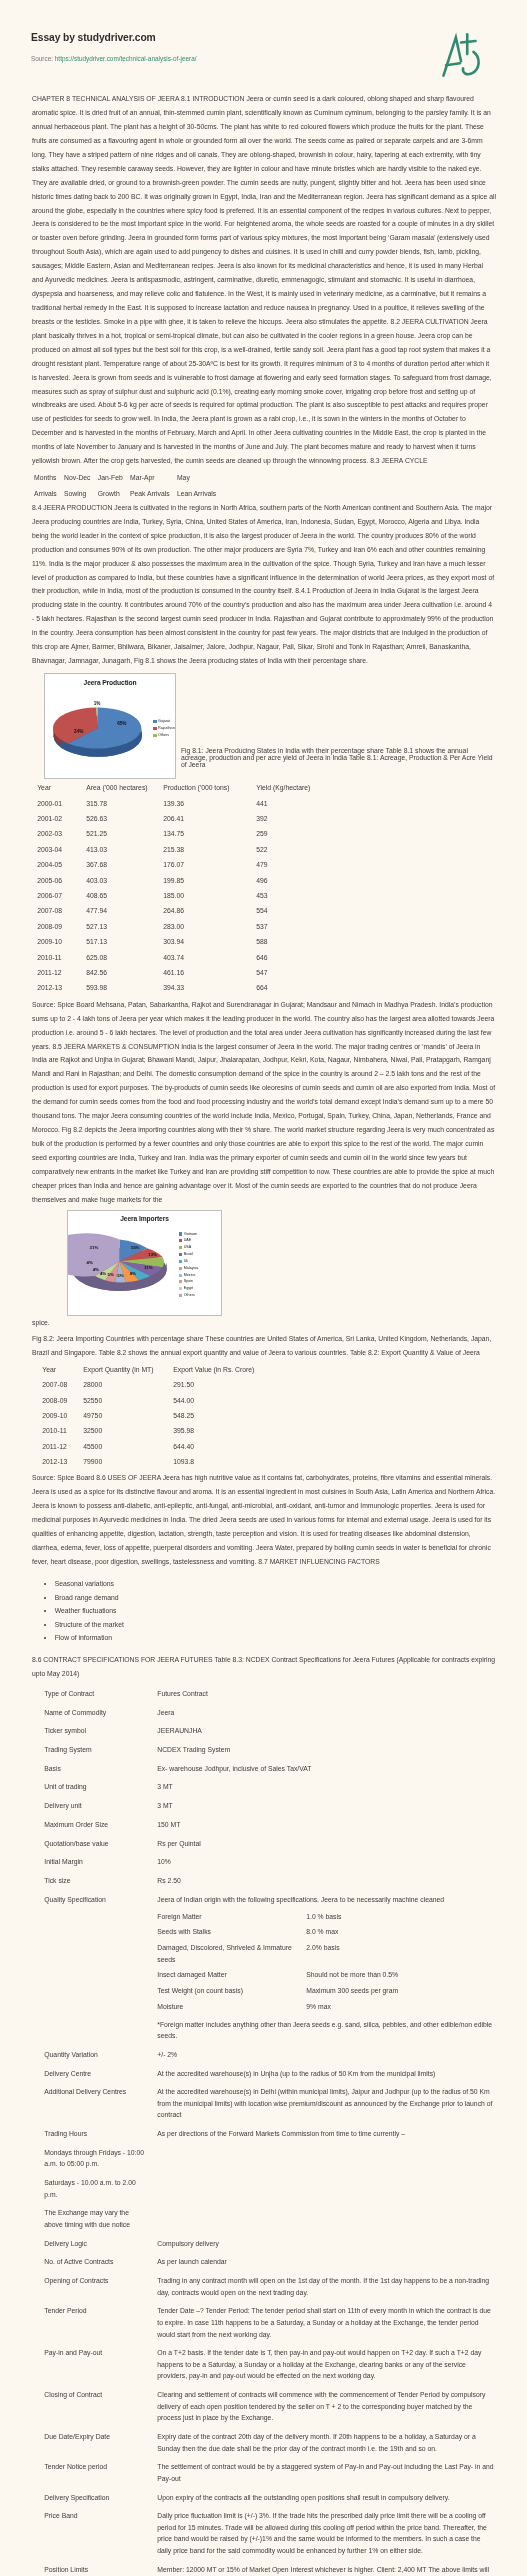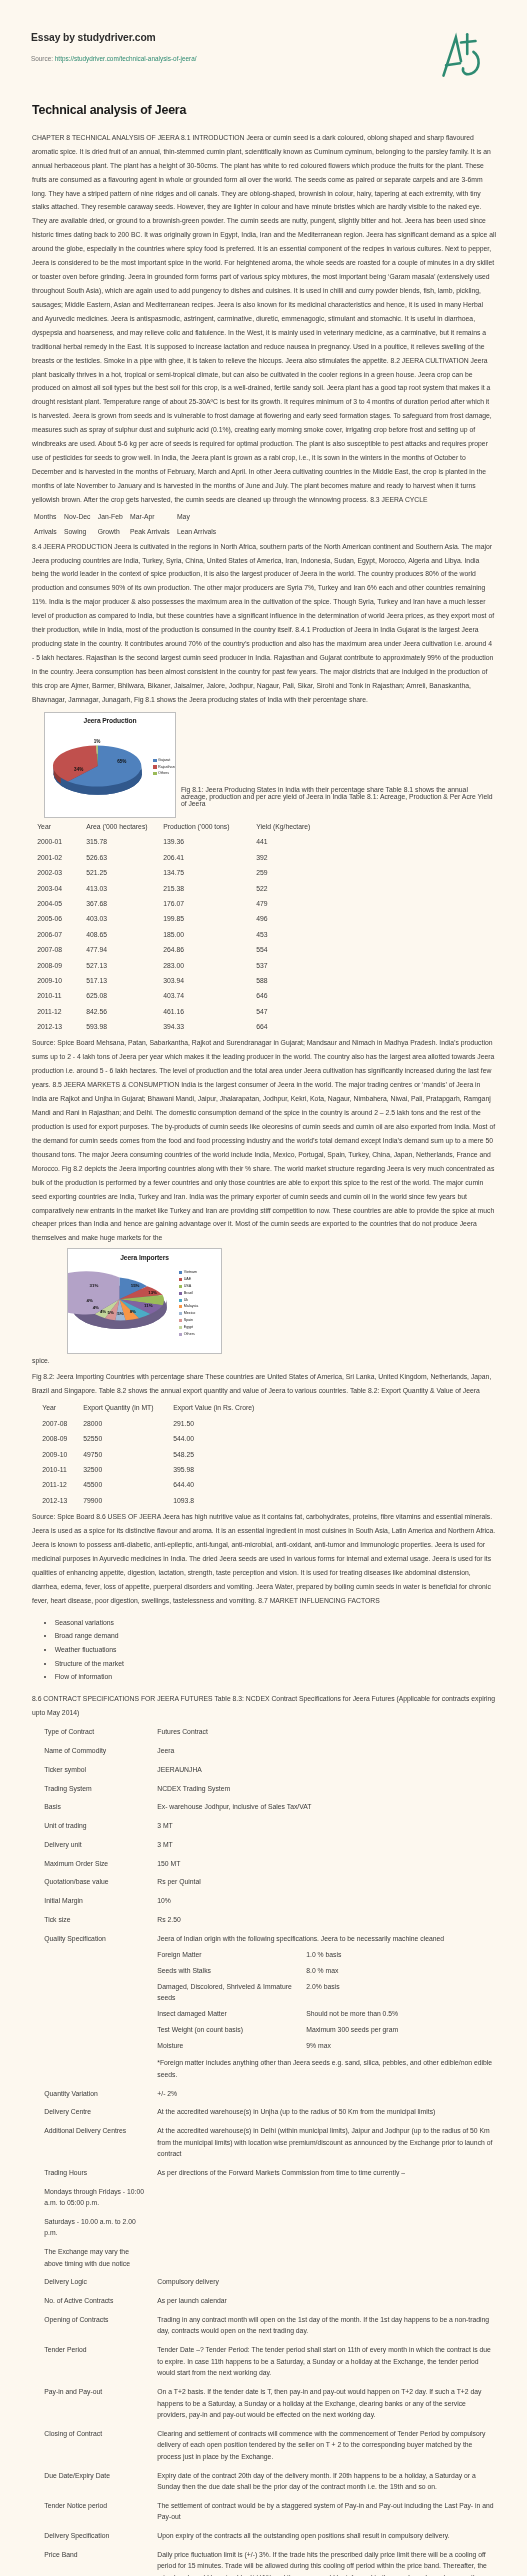--- a/index.html
+++ b/index.html
@@ -119,21 +119,20 @@
           <path d="M74 18 L74 56"></path>
           <path d="M62 34 L90 31"></path>
           <path d="M86 52 C100 62 100 86 82 94 C72 98 64 92 66 84"></path>
         </g>
       </svg>
     </div>
   </div>
 
   <div class="content">
 
-    <h1 class="title">Technical analysis of Jeera</h1>
 
     <p class="para">CHAPTER 8 TECHNICAL ANALYSIS OF JEERA 8.1 INTRODUCTION Jeera or cumin seed is a dark coloured, oblong shaped and sharp flavoured aromatic spice. It is dried fruit of an annual, thin-stemmed cumin plant, scientifically known as Cuminum cyminum, belonging to the parsley family. It is an annual herbaceous plant. The plant has a height of 30-50cms. The plant has white to red coloured flowers which produce the fruits for the plant. These fruits are consumed as a flavouring agent in whole or grounded form all over the world. The seeds come as paired or separate carpels and are 3-6mm long. They have a striped pattern of nine ridges and oil canals. They are oblong-shaped, brownish in colour, hairy, tapering at each extremity, with tiny stalks attached. They resemble caraway seeds. However, they are lighter in colour and have minute bristles which are hardly visible to the naked eye. They are available dried, or ground to a brownish-green powder. The cumin seeds are nutty, pungent, slightly bitter and hot. Jeera has been used since historic times dating back to 200 BC. It was originally grown in Egypt, India, Iran and the Mediterranean region. Jeera has significant demand as a spice all around the globe, especially in the countries where spicy food is preferred. It is an essential component of the recipes in various cultures. Next to pepper, Jeera is considered to be the most important spice in the world. For heightened aroma, the whole seeds are roasted for a couple of minutes in a dry skillet or toaster oven before grinding. Jeera in grounded form forms part of various spicy mixtures, the most important being ‘Garam masala’ (extensively used throughout South Asia), which are again used to add pungency to dishes and cuisines. It is used in chilli and curry powder blends, fish, lamb, pickling, sausages; Middle Eastern, Asian and Mediterranean recipes. Jeera is also known for its medicinal characteristics and hence, it is used in many Herbal and Ayurvedic medicines. Jeera is antispasmodic, astringent, carminative, diuretic, emmenagogic, stimulant and stomachic. It is useful in diarrhoea, dyspepsia and hoarseness, and may relieve colic and flatulence. In the West, it is mainly used in veterinary medicine, as a carminative, but it remains a traditional herbal remedy in the East. It is supposed to increase lactation and reduce nausea in pregnancy. Used in a poultice, it relieves swelling of the breasts or the testicles. Smoke in a pipe with ghee, it is taken to relieve the hiccups. Jeera also stimulates the appetite. 8.2 JEERA CULTIVATION Jeera plant basically thrives in a hot, tropical or semi-tropical climate, but can also be cultivated in the cooler regions in a green house. Jeera crop can be produced on almost all soil types but the best soil for this crop, is a well-drained, fertile sandy soil. Jeera plant has a good tap root system that makes it a drought resistant plant. Temperature range of about 25-30AºC is best for its growth. It requires minimum of 3 to 4 months of duration period after which it is harvested. Jeera is grown from seeds and is vulnerable to frost damage at flowering and early seed formation stages. To safeguard from frost damage, measures such as spray of sulphur dust and sulphuric acid (0.1%), creating early morning smoke cover, irrigating crop before frost and setting up of windbreaks are used. About 5-6 kg per acre of seeds is required for optimal production. The plant is also susceptible to pest attacks and requires proper use of pesticides for seeds to grow well. In India, the Jeera plant is grown as a rabi crop, i.e., it is sown in the winters in the months of October to December and is harvested in the months of February, March and April. In other Jeera cultivating countries in the Middle East, the crop is planted in the months of late November to January and is harvested in the months of June and July. The plant becomes mature and ready to harvest when it turns yellowish brown. After the crop gets harvested, the cumin seeds are cleaned up through the winnowing process. 8.3 JEERA CYCLE</p>
 
     <table class="tbl cycle-table">
       <tbody>
           <tr>
         <td>Months</td>
         <td>Nov-Dec</td>
         <td>Jan-Feb</td>
         <td>Mar-Apr</td>

